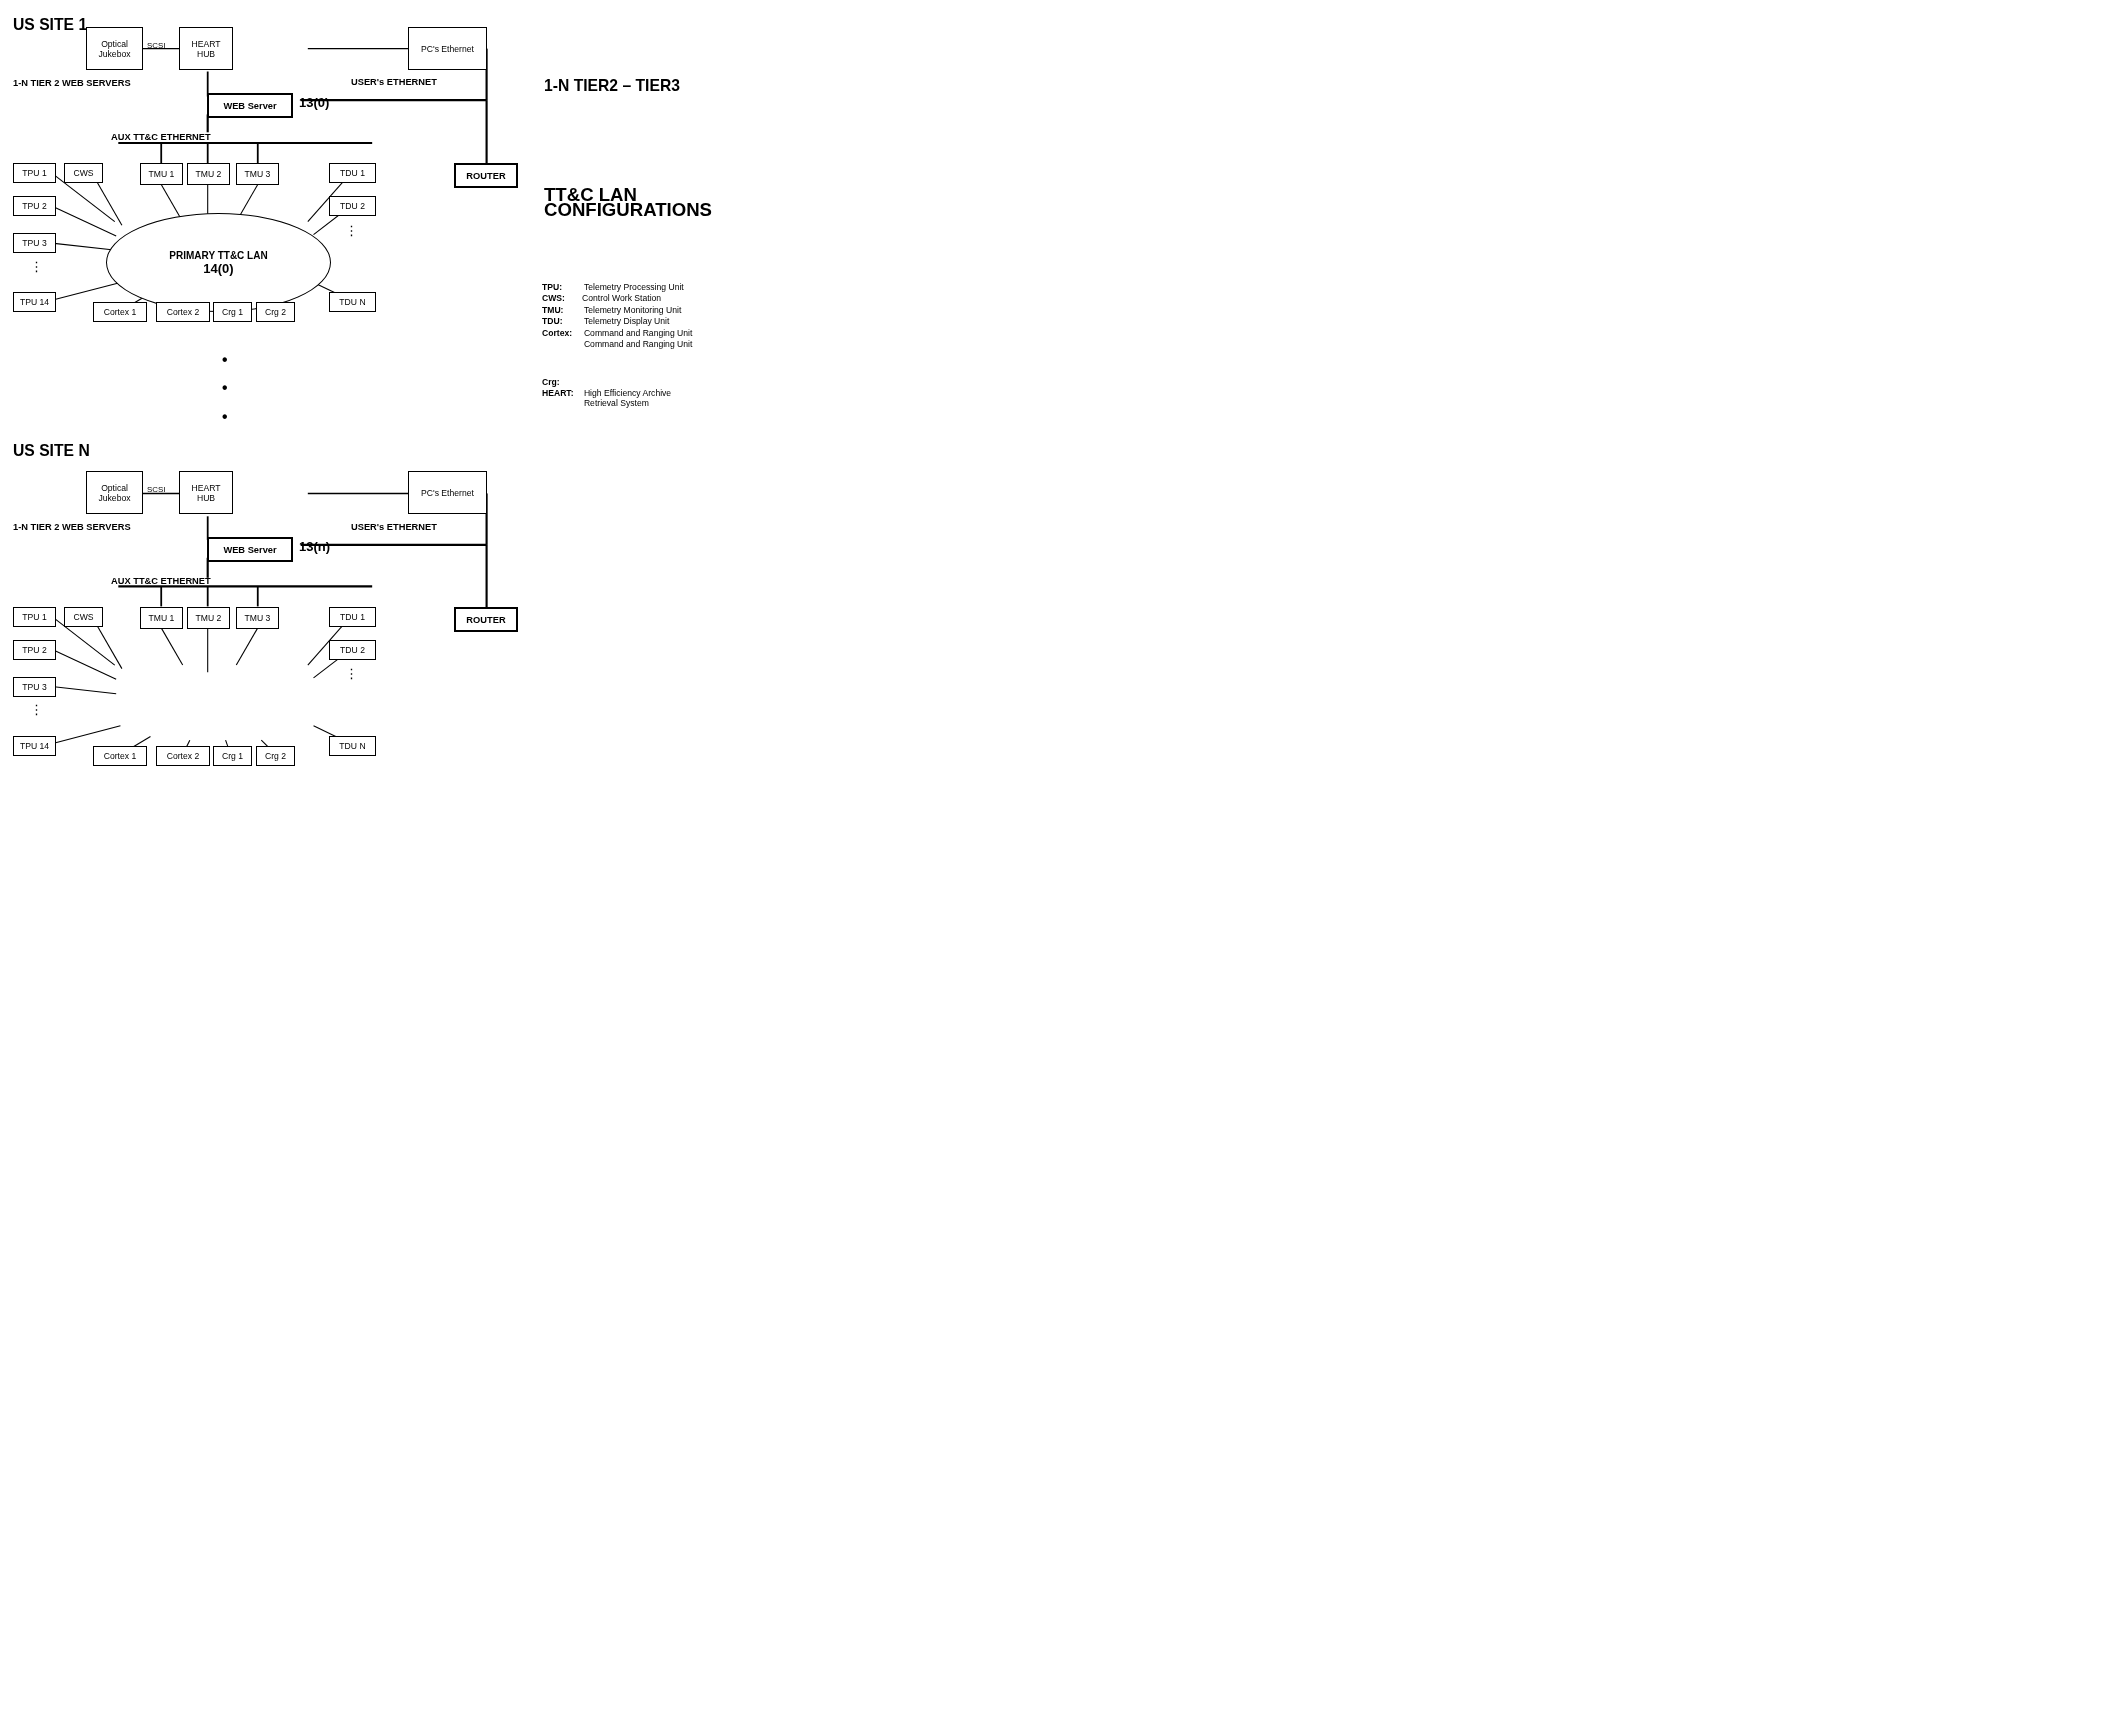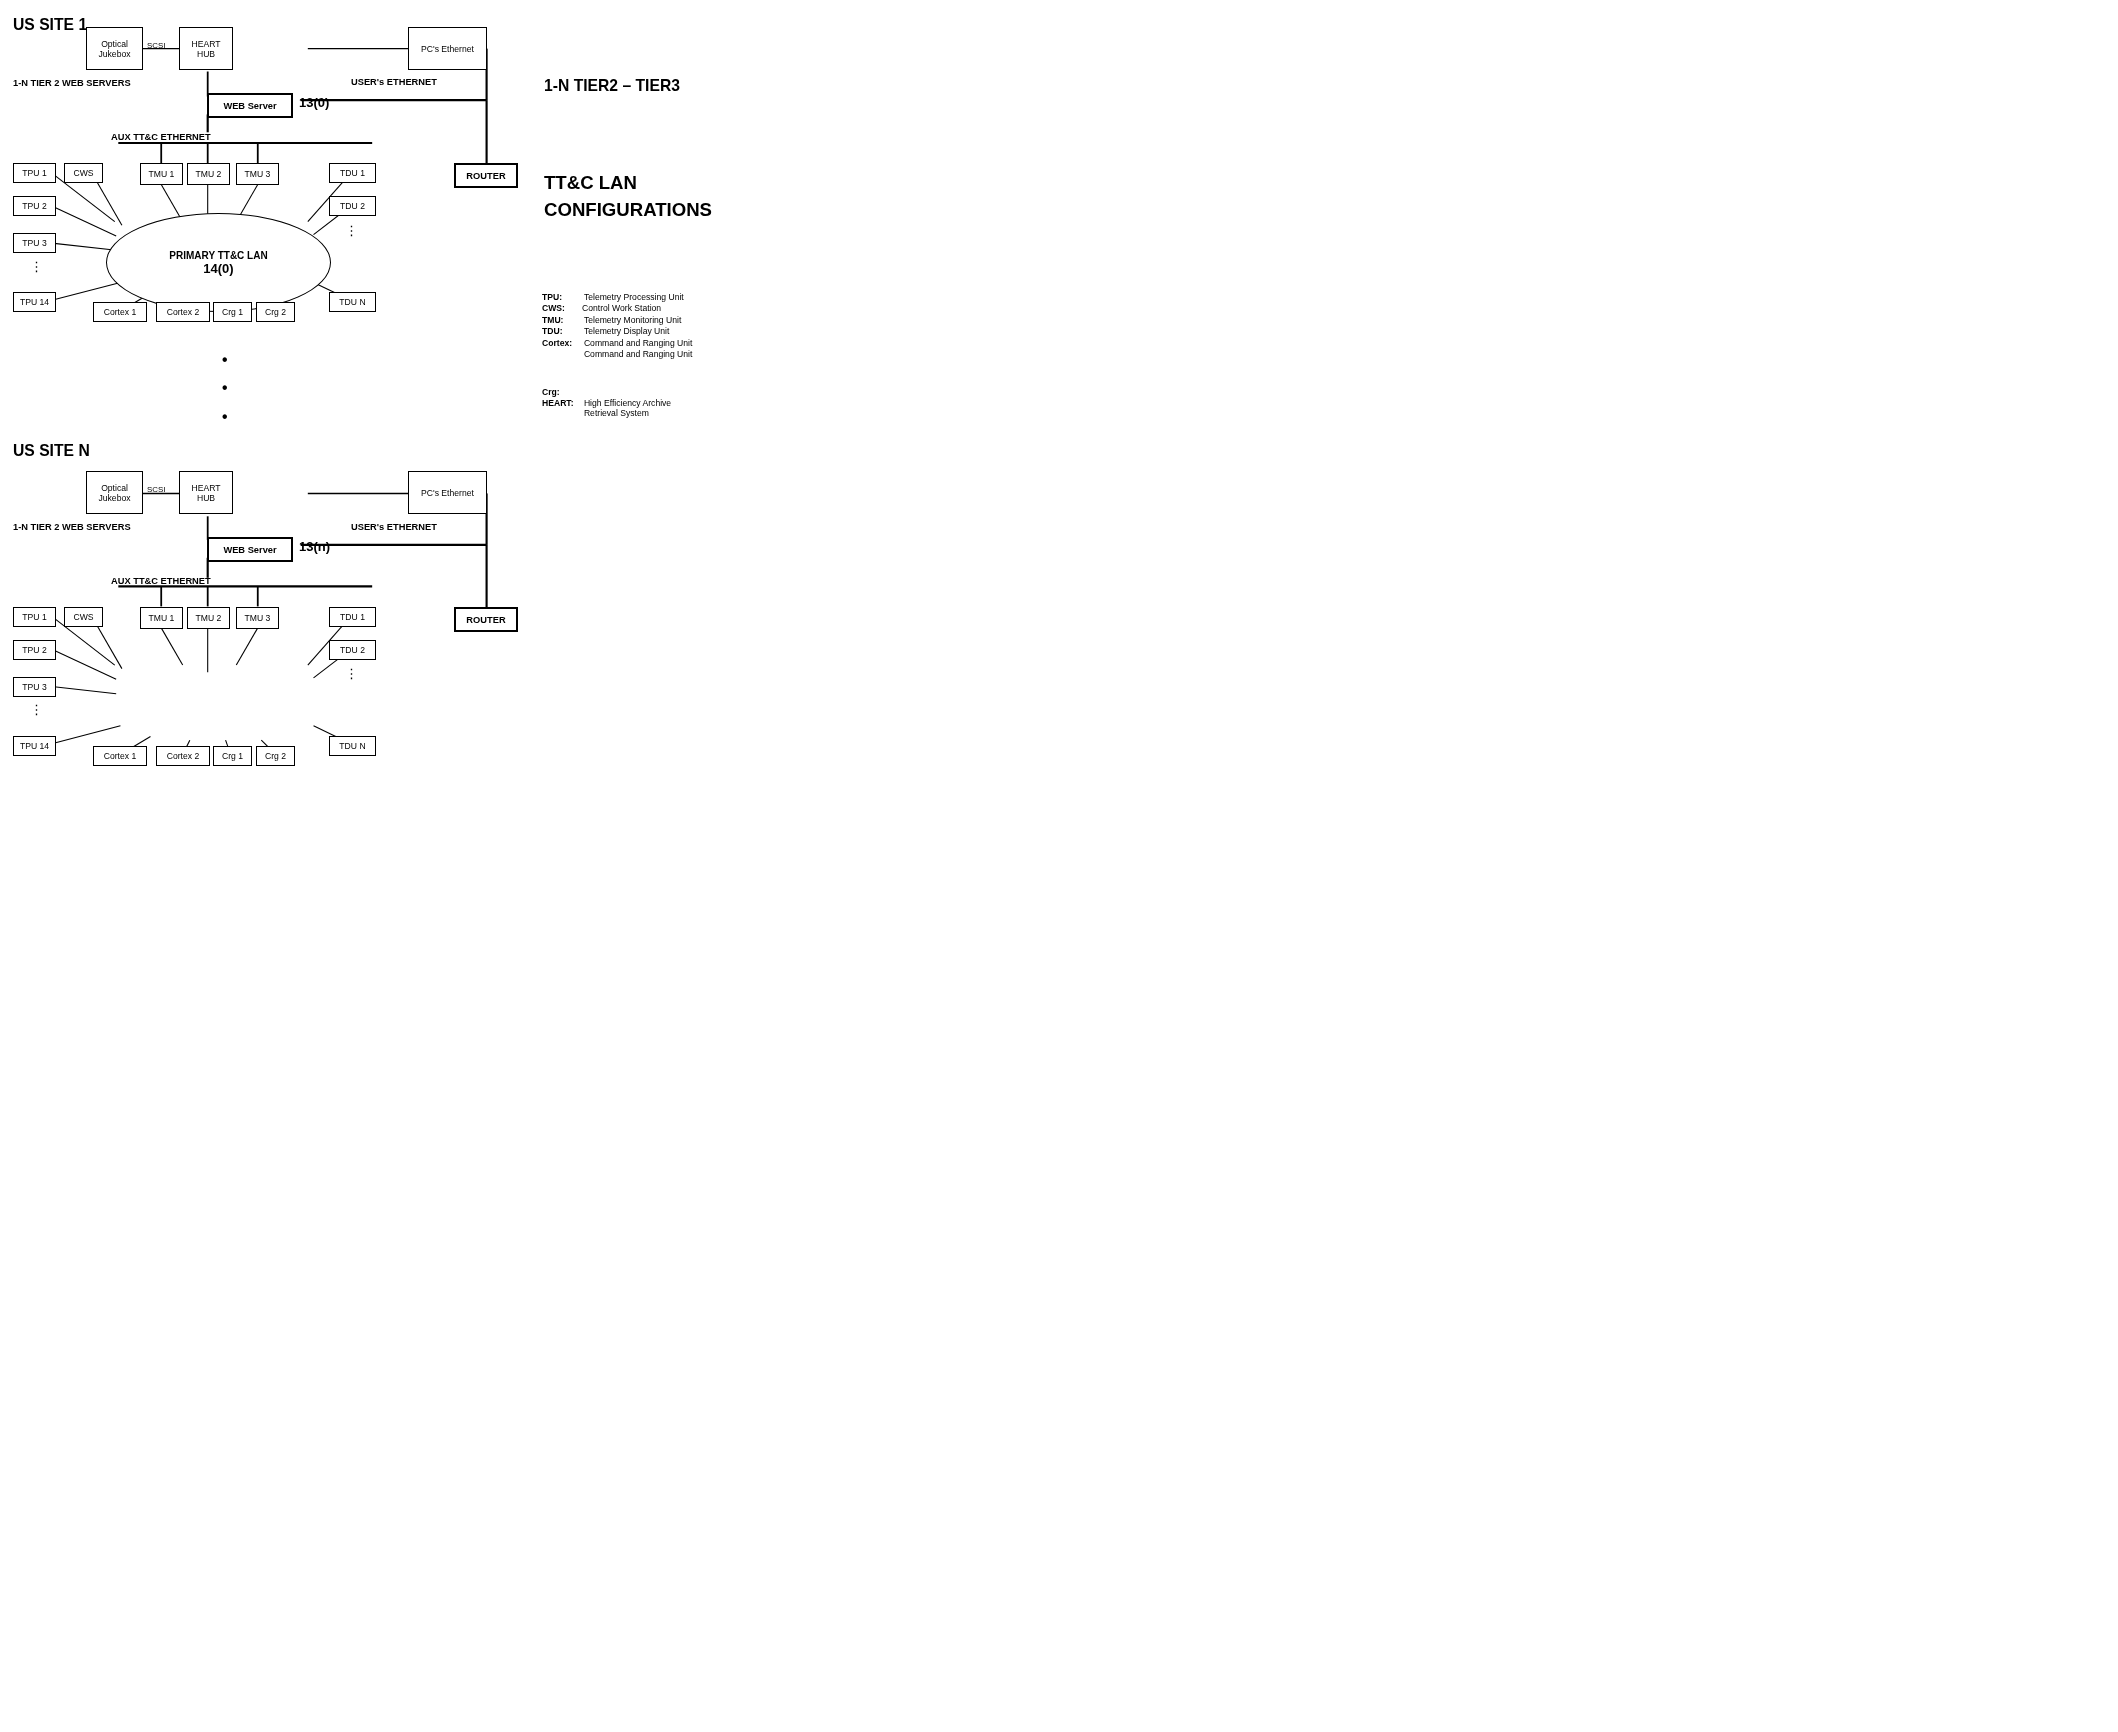--- a/index.html
+++ b/index.html
@@ -234,24 +234,24 @@
   <div class="box" style="left:93px; top:302px; width:54px; height:20px; font-size:8.6px;">Cortex 1</div>
 
   <div class="box" style="left:156px; top:302px; width:54px; height:20px; font-size:8.6px;">Cortex 2</div>
 
   <div class="box" style="left:213px; top:302px; width:39px; height:20px; font-size:8.6px;">Crg 1</div>
 
   <div class="box" style="left:256px; top:302px; width:39px; height:20px; font-size:8.6px;">Crg 2</div>
 
   <div class="label label-xl" style="left:544px; top:77px; font-size:15.7px;">1-N TIER2 – TIER3</div>
 
-  <div class="label label-xl" style="left:544px; top:172px; font-size:18.6px;">TT&amp;C LAN</div>
+  <div class="label label-xl" style="left:544px; top:184px; font-size:18.6px;">TT&amp;C LAN</div>
   <div class="label label-xl" style="left:544px; top:199px; font-size:18.6px;">CONFIGURATIONS</div>
 
-  <div style="position:absolute; left:542px; top:292px; font-size:8.6px;">
+  <div style="position:absolute; left:542px; top:282px; font-size:8.6px;">
     <div style="display:flex; gap:2.9px; margin-bottom:1.4px;">
       <span style="font-weight:bold; min-width:39px;">TPU:</span>
       <span>Telemetry Processing Unit</span>
     </div>
     <div style="display:flex; gap:1px; margin-bottom:1.4px;">
       <span style="font-weight:bold; min-width:39px;">CWS:</span>
       <span>Control Work Station</span>
     </div>
     <div style="display:flex; gap:2.9px; margin-bottom:1.4px;">
       <span style="font-weight:bold; min-width:39px;">TMU:</span>

